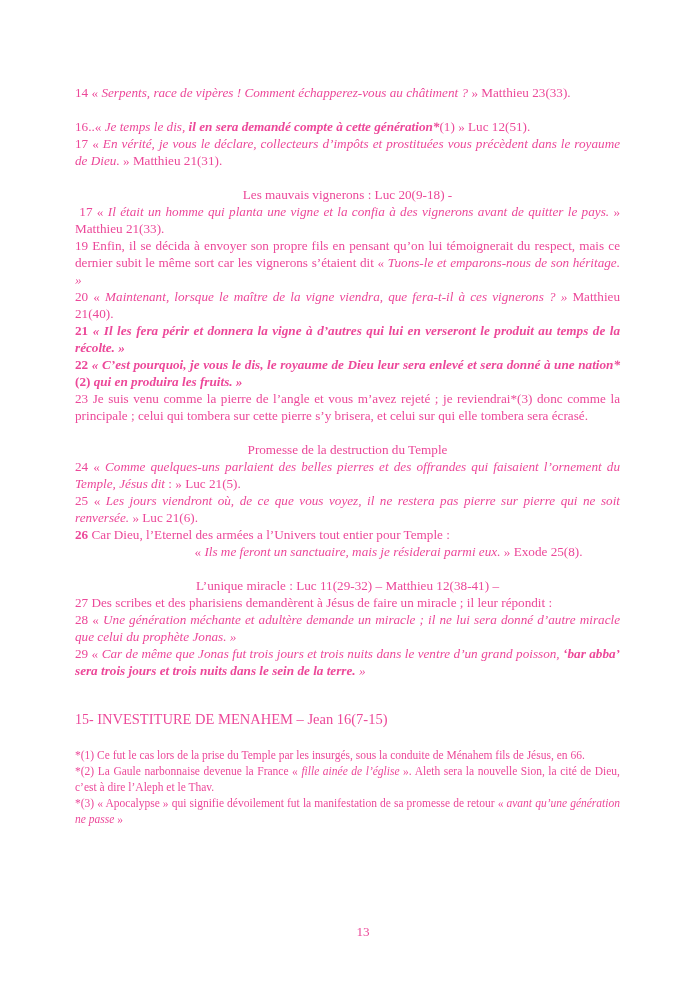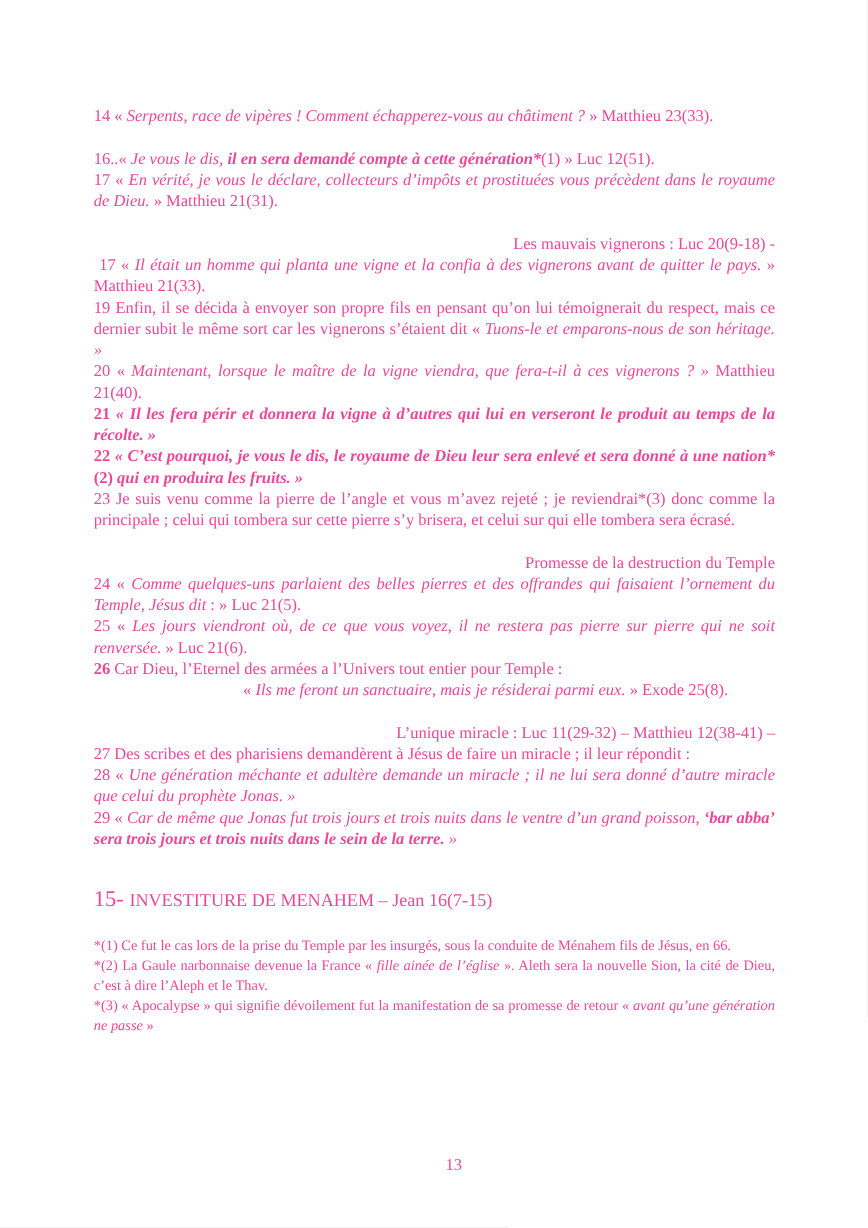--- a/index.html
+++ b/index.html
@@ -18,47 +18,47 @@
     position: absolute;
     left: 75px;
     top: 84px;
     width: 545px;
   }
   .para {
     font-size: 13.2px;
     line-height: 17px;
     text-align: justify;
   }
-  .para.nojust { text-align: right; }
+  .para.nojust { text-align: center; }
   .para.gap1 { margin-top: 17px; }
   .para.gap2 { margin-top: 30px; }
   .para.indent { padding-left: 82px; text-align: center; }
   .para.foot { font-size: 11.5px; line-height: 16px; }
   .para.heading { font-size: 14.5px; line-height: 21px; text-align: left; }
   .it { font-style: italic; }
   .bo { font-weight: bold; }
   .bi { font-weight: bold; font-style: italic; }
-  .lg { font-size: 18px; }
+  .lg { font-size: 14px; }
   .footer {
     position: absolute;
     left: 0;
     right: 0;
     top: 924px;
     text-align: center;
     font-size: 13.2px;
     padding-left: 32px;
   }
 </style>
 </head>
 <body>
 
 <div class="page">
   <div class="content">
       <p class="para"><span>14   « </span><span class="it">Serpents, race de vipères ! Comment échapperez-vous au châtiment ? </span><span>» Matthieu 23(33).</span></p>
-      <p class="para gap1"><span>16..« </span><span class="it">Je vous le dis, </span><span class="bi">il en sera demandé compte à  cette génération*</span><span>(1) » Luc 12(51).</span></p>
+      <p class="para gap1"><span>16..« </span><span class="it">Je temps le dis, </span><span class="bi">il en sera demandé compte à  cette génération*</span><span>(1) » Luc 12(51).</span></p>
       <p class="para"><span>17 « </span><span class="it">En vérité, je vous le déclare, collecteurs d’impôts et prostituées vous précèdent dans le royaume de Dieu. </span><span>» Matthieu 21(31).</span></p>
       <p class="para gap1 nojust"><span>Les mauvais vignerons : Luc 20(9-18) -</span></p>
       <p class="para"><span>&nbsp;17  « </span><span class="it">Il était un homme qui planta une vigne et la confia à des vignerons avant de quitter le pays. </span><span>» Matthieu 21(33).</span></p>
       <p class="para"><span>19  Enfin, il se décida à envoyer son propre fils en pensant qu’on lui témoignerait du respect, mais ce dernier subit le même sort car les vignerons s’étaient dit « </span><span class="it">Tuons-le et emparons-nous de son héritage. »</span></p>
       <p class="para"><span>20  « </span><span class="it">Maintenant, lorsque le maître de la vigne viendra, que fera-t-il à ces vignerons ? » </span><span>Matthieu 21(40).</span></p>
       <p class="para"><span class="bo">21 </span><span class="bi">« Il les fera périr et donnera la vigne à d’autres qui lui en verseront le produit au temps de la récolte. »</span></p>
       <p class="para"><span class="bo">22 </span><span class="bi">« C’est pourquoi, je vous le dis, le royaume de Dieu leur sera enlevé et sera donné à une nation*</span><span class="bo">(2) </span><span class="bi">qui en produira les fruits. »</span></p>
       <p class="para"><span>23 Je suis venu comme la pierre  de l’angle et vous m’avez rejeté ; je reviendrai*(3) donc comme la principale ; celui qui tombera  sur cette pierre s’y brisera, et celui sur qui elle tombera sera écrasé.</span></p>
       <p class="para gap1 nojust"><span>Promesse de la destruction du Temple</span></p>
       <p class="para"><span>24   « </span><span class="it">Comme quelques-uns parlaient des belles pierres et des offrandes   qui faisaient l’ornement du Temple, Jésus dit</span><span> : »  Luc 21(5).</span></p>

